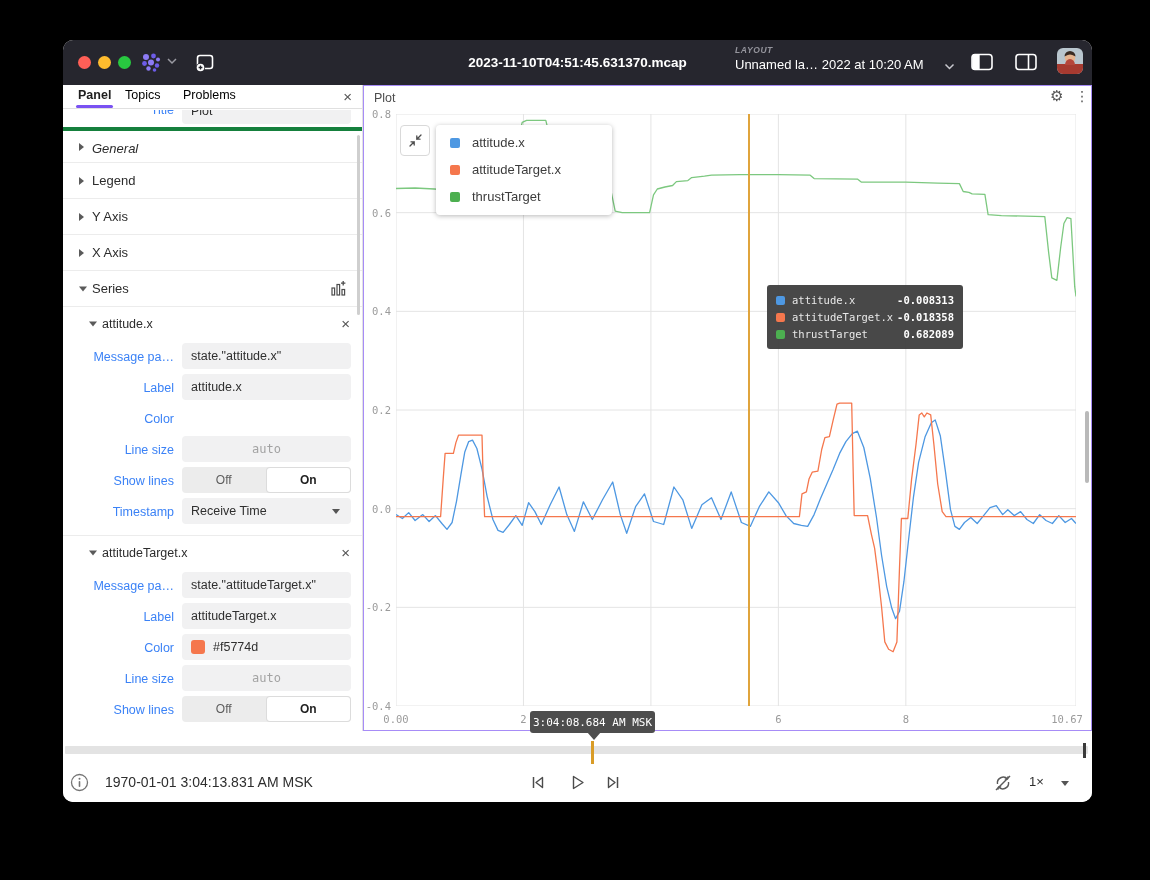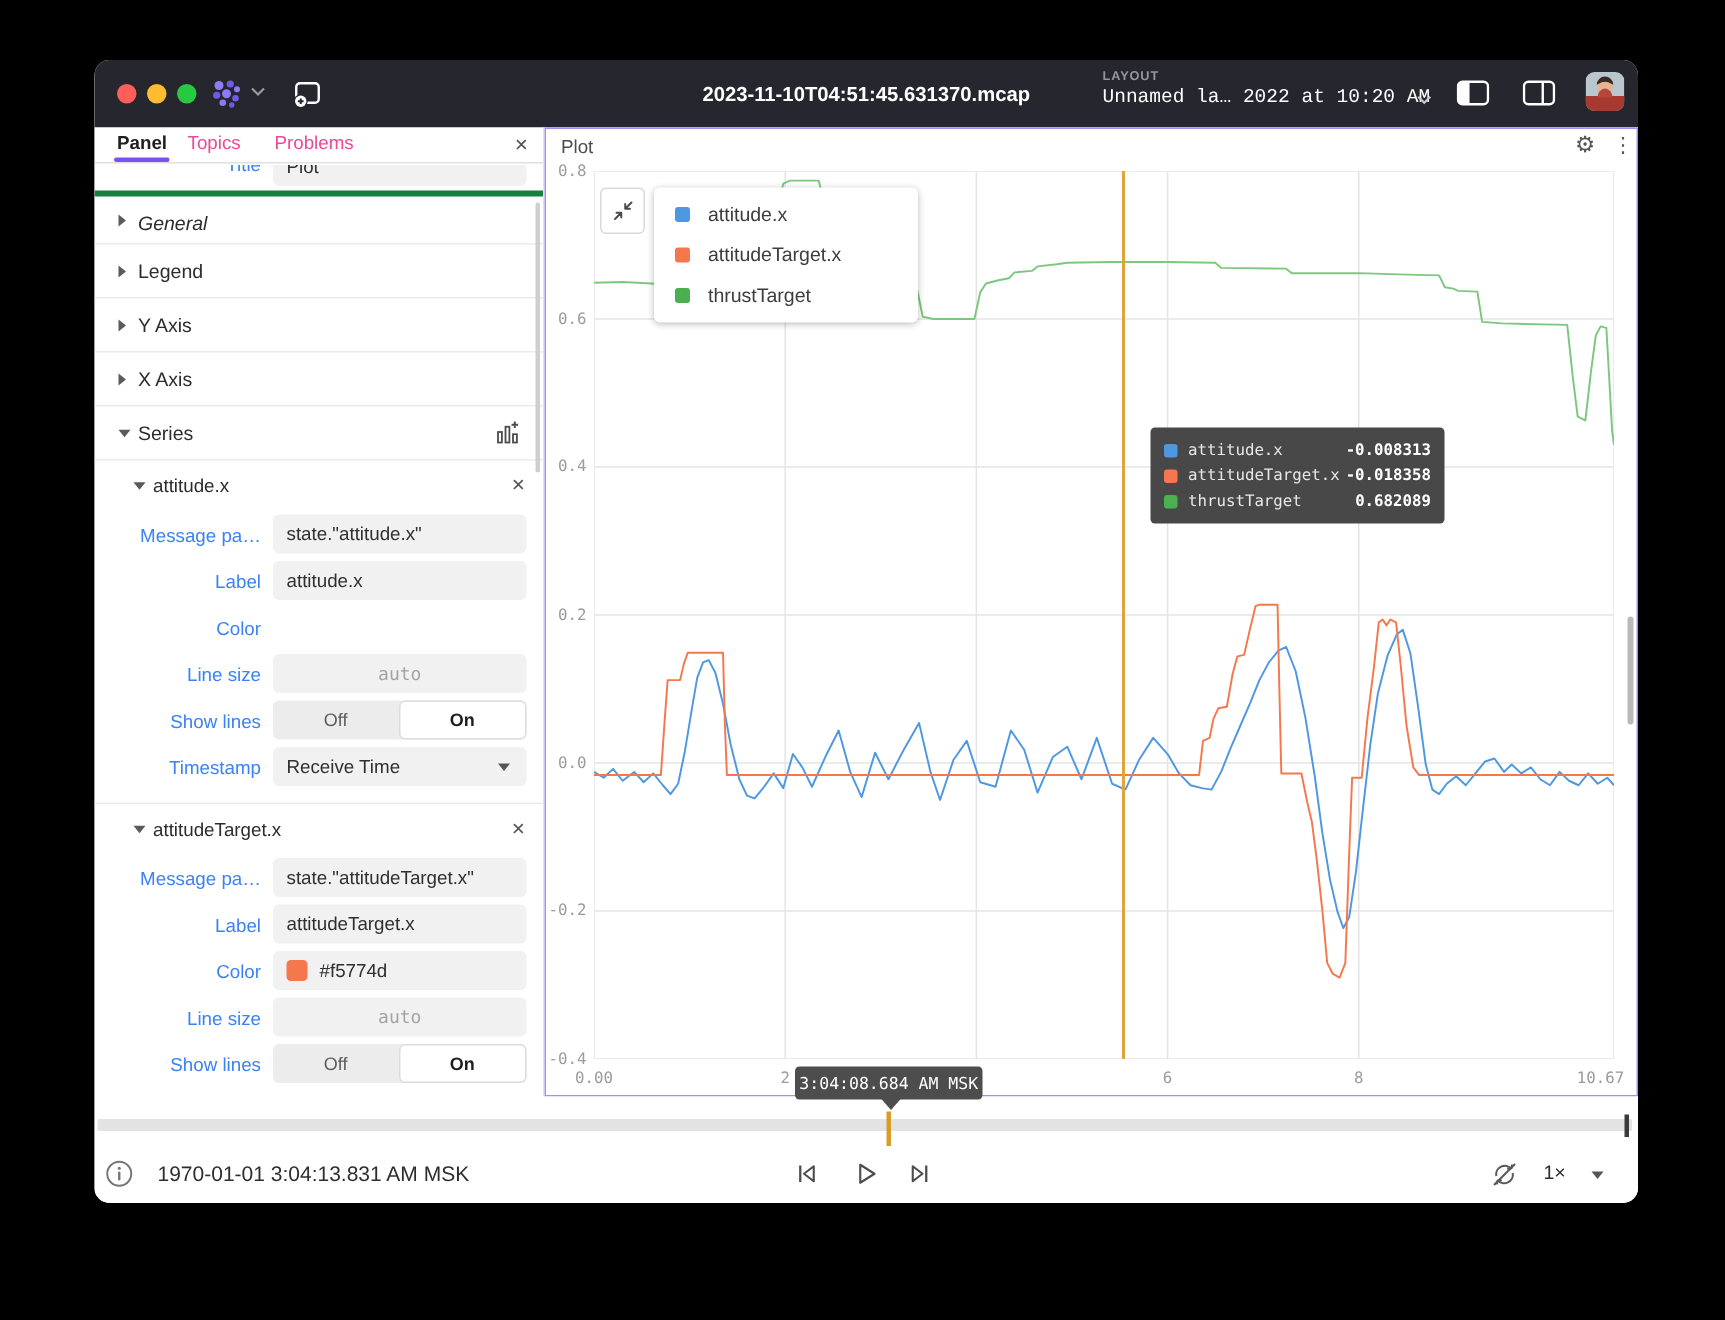--- a/index.html
+++ b/index.html
@@ -11,31 +11,31 @@
   
   .titlebar { position:absolute; left:0; top:0; width:100%; height:45px; background:#26262e; }
   .tl { position:absolute; top:16px; width:13px; height:13px; border-radius:50%; }
   .tl.red{ left:15px; background:#ff5f57; } .tl.yel{ left:35px; background:#febc2e; } .tl.grn{ left:55px; background:#28c840; }
   .logo { position:absolute; left:76px; top:11px; }
   .logo-chev { position:absolute; left:104px; top:17px; }
   .addpanel { position:absolute; left:130px; top:11px; }
   .doc-title { position:absolute; left:0; right:0; top:0; height:45px; line-height:45px; text-align:center;
     color:#fff; font-size:13.5px; font-weight:600; pointer-events:none; }
   .layout-box { position:absolute; left:672px; top:5px; width:220px; height:36px; cursor:pointer; }
-  .layout-label { font-size:8.5px; letter-spacing:.6px; color:#95959d; font-weight:600; }
-  .layout-name { font-size:13px; color:#fff; margin-top:2px; white-space:nowrap;font-family:Liberation Mono, monospace; }
+  .layout-label { font-size:8.5px; letter-spacing:.6px; color:#95959d; font-weight:600;font-style:italic; }
+  .layout-name { font-size:13px; color:#fff; margin-top:2px; white-space:nowrap; }
   .layout-chev { position:absolute; right:0px; top:17px; }
   .pane-icon { position:absolute; top:13px; cursor:pointer; }
   .pane-icon.one{ left:908px; } .pane-icon.two{ left:952px; }
   .avatar { position:absolute; left:994px; top:8px; width:26px; height:26px; border-radius:6px; overflow:hidden; cursor:pointer; }
 
   
   .sidebar { position:absolute; left:0; top:45px; width:300px; height:646px; background:#fff; border-right:1px solid #e2e2e2; }
   .tabbar { position:absolute; left:0; top:0; width:100%; height:24px; border-bottom:1px solid #e0e0e0; }
-  .tab { position:absolute; top:0; height:24px; line-height:20px; font-size:12.5px; color:#ec4899; cursor:pointer; }
+  .tab { position:absolute; top:0; height:24px; line-height:20px; font-size:12.5px; color:#000000; cursor:pointer; }
   .tab.panel { left:15px; color:#1f1f1f; font-weight:700; }
   .tab.panel::after { content:""; position:absolute; left:-2px; right:-2px; bottom:1px; height:3px; border-radius:2px; background:var(--accent); }
   .tab.topics { left:62px; } .tab.problems { left:120px; }
   .sb-close { position:absolute; right:10px; top:3px; font-size:15px; color:#555; cursor:pointer; line-height:18px; }
 
   .title-clip { position:absolute; left:0; top:25px; width:100%; height:14px; overflow:hidden; }
   .title-clip .inner { position:absolute; left:0; top:-14px; width:100%; height:28px; }
   .flabel { position:absolute; right:188px; top:0; height:100%; display:flex; align-items:center; justify-content:flex-end;
     font-size:12.5px; color:#3b82f6; white-space:nowrap; }
   .field { position:absolute; left:119px; top:2px; width:169px; height:26px; background:#f1f1f2; border-radius:4px;

